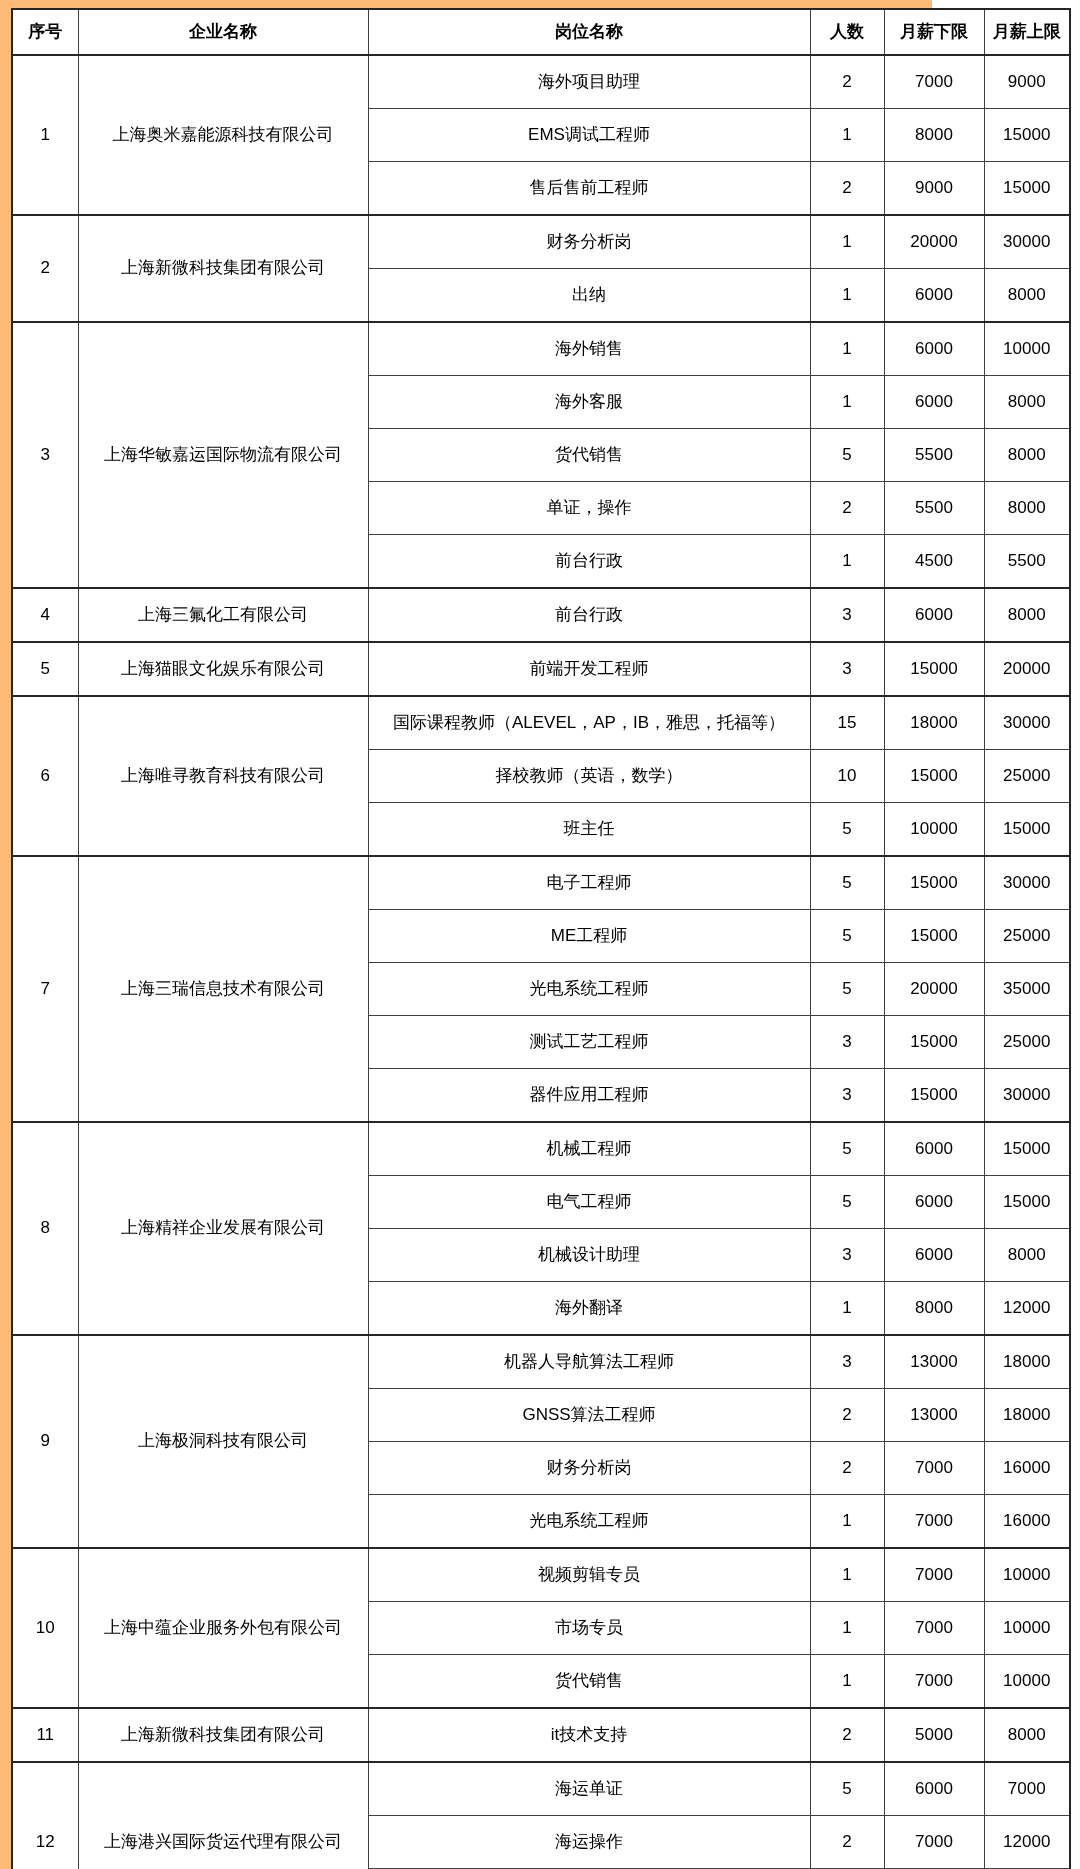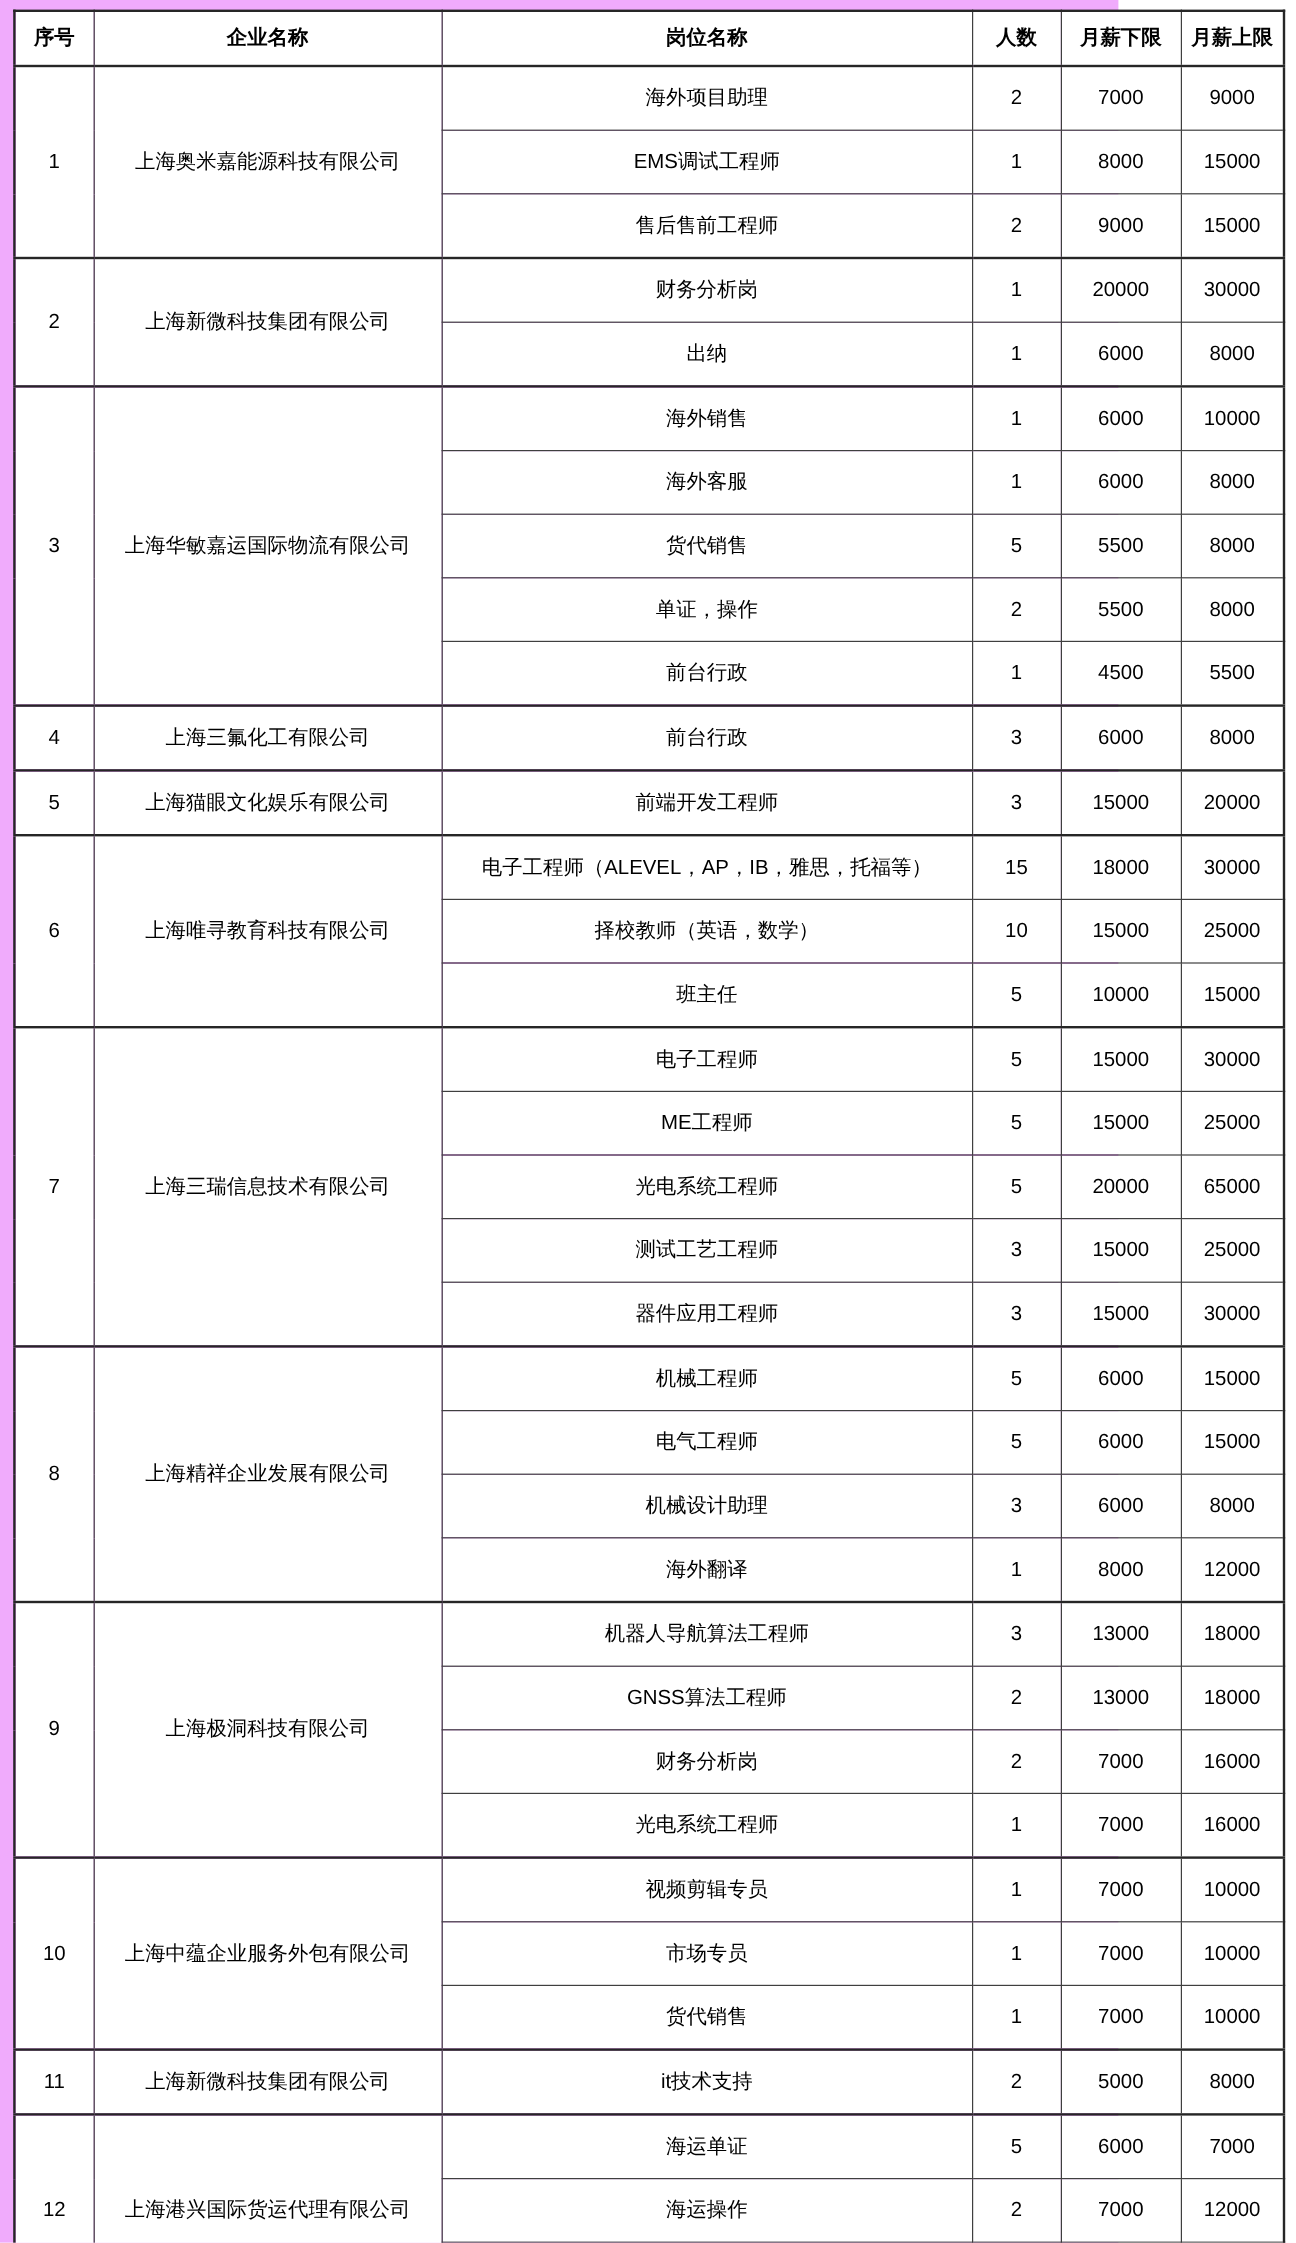--- a/index.html
+++ b/index.html
@@ -7,21 +7,21 @@
     padding: 0;
     background: #ffffff;
     font-family: "Liberation Sans", "DejaVu Sans", sans-serif;
     color: #000000;
   }
   .sheet {
     width: 932px;
     height: 1869px;
     box-sizing: border-box;
     padding: 8px 3px 8px 11px;
-    background: #f0abfc;
+    background: #fdba74;
   }
   table.jobs {
     border-collapse: collapse;
     table-layout: fixed;
     width: 1058px;
     border: 2px solid #262626;
   }
   col.c-index  { width: 66px; }
   col.c-name   { width: 290px; }
   col.c-pos    { width: 442px; }
@@ -148,21 +148,21 @@
           <td>5</td>
           <td>上海猫眼文化娱乐有限公司</td>
           <td>前端开发工程师</td>
           <td>3</td>
           <td>15000</td>
           <td>20000</td>
         </tr>
         <tr class="group-start">
           <td rowspan="3">6</td>
           <td rowspan="3">上海唯寻教育科技有限公司</td>
-          <td>电子工程师（ALEVEL，AP，IB，雅思，托福等）</td>
+          <td>国际课程教师（ALEVEL，AP，IB，雅思，托福等）</td>
           <td>15</td>
           <td>18000</td>
           <td>30000</td>
         </tr>
         <tr>
           <td>择校教师（英语，数学）</td>
           <td>10</td>
           <td>15000</td>
           <td>25000</td>
         </tr>
@@ -183,21 +183,21 @@
         <tr>
           <td>ME工程师</td>
           <td>5</td>
           <td>15000</td>
           <td>25000</td>
         </tr>
         <tr>
           <td>光电系统工程师</td>
           <td>5</td>
           <td>20000</td>
-          <td>65000</td>
+          <td>35000</td>
         </tr>
         <tr>
           <td>测试工艺工程师</td>
           <td>3</td>
           <td>15000</td>
           <td>25000</td>
         </tr>
         <tr>
           <td>器件应用工程师</td>
           <td>3</td>

